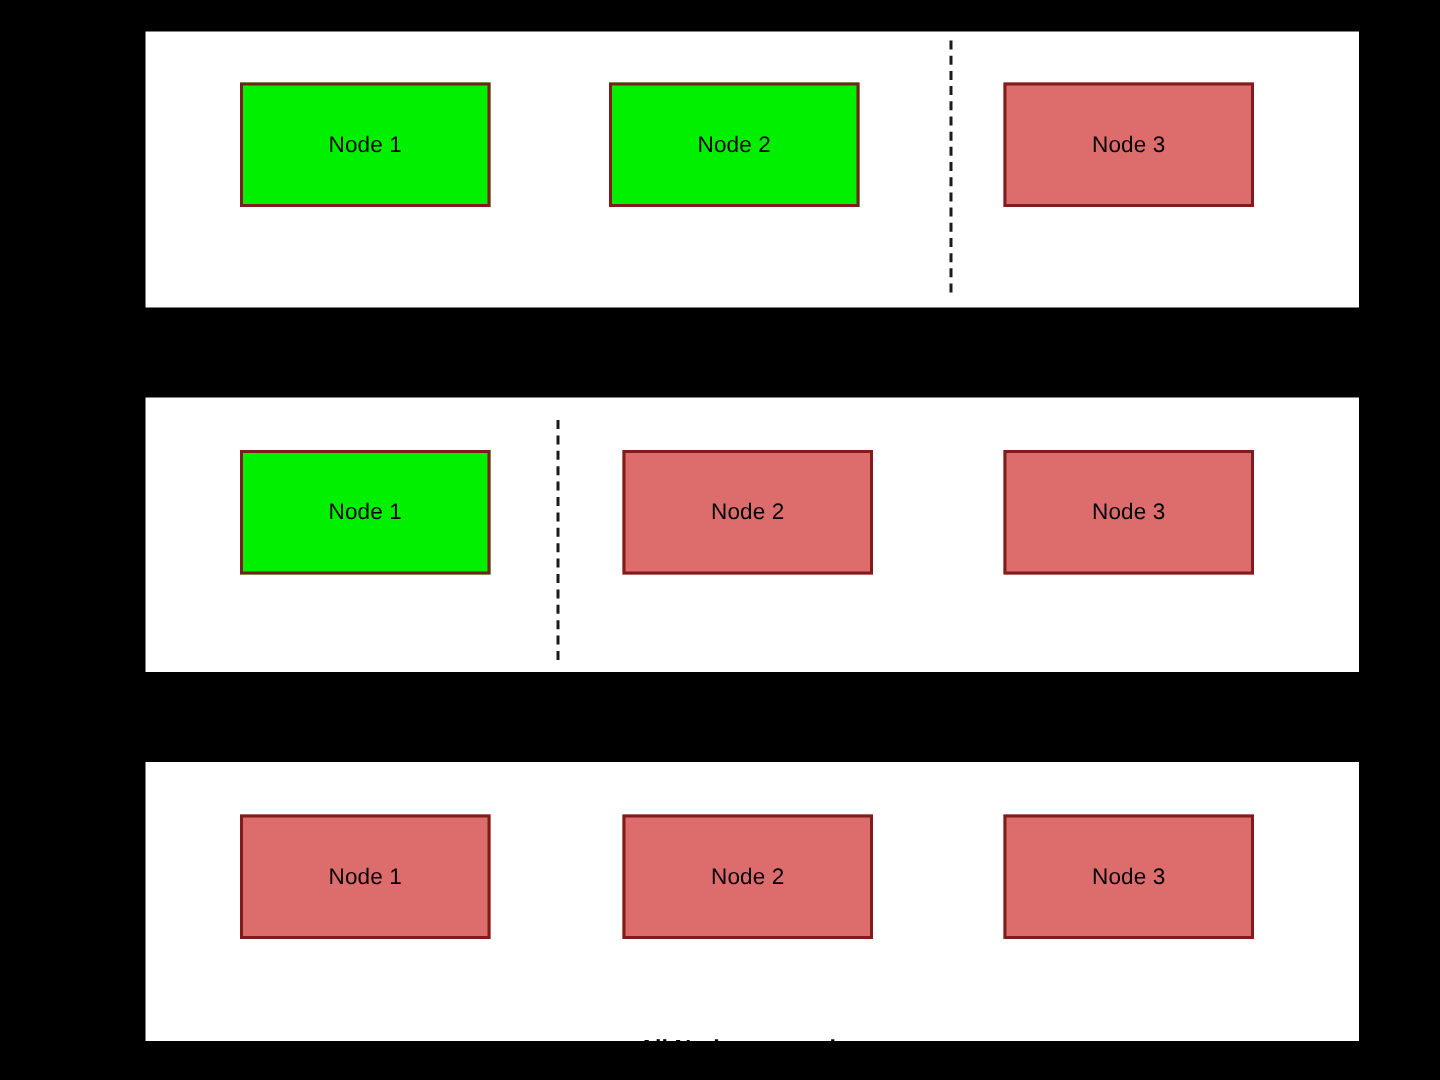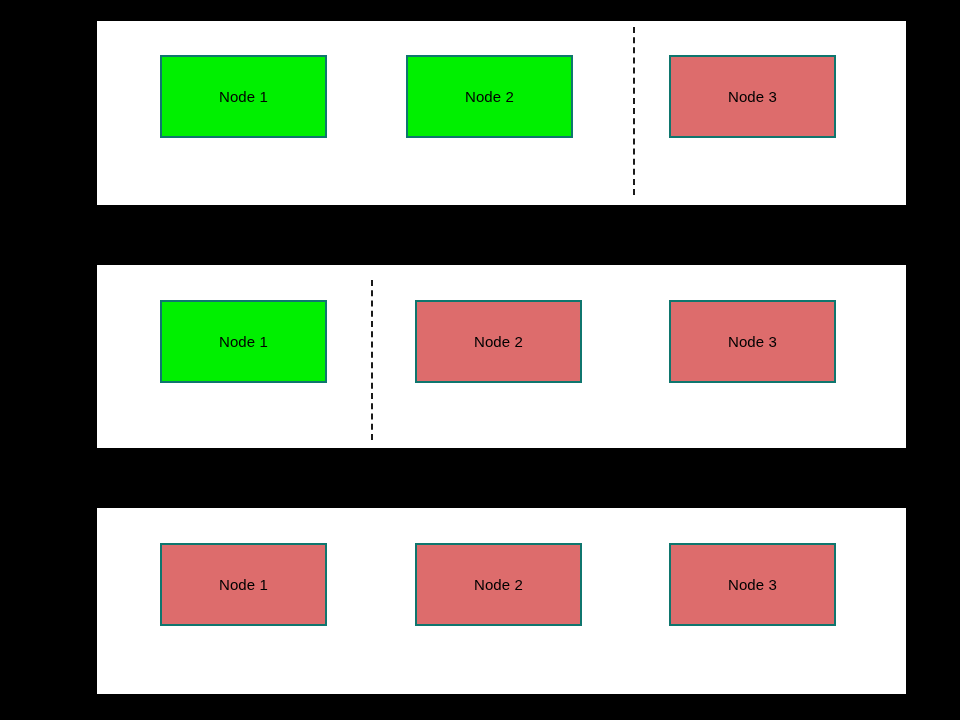--- a/index.html
+++ b/index.html
@@ -25,21 +25,21 @@
 
   .panel {
     position: absolute;
     background: #ffffff;
     box-sizing: border-box;
   }
 
   .node-box {
     position: absolute;
     box-sizing: border-box;
-    border: 2px solid #0f766e;
+    border: 2px solid #7f1d1d;
     display: flex;
     align-items: center;
     justify-content: center;
     font-size: 15px;
     color: #000000;
     line-height: 1;
     letter-spacing: 0.1px;
   }
 
   .node-box.up   { background: #00f000; }

